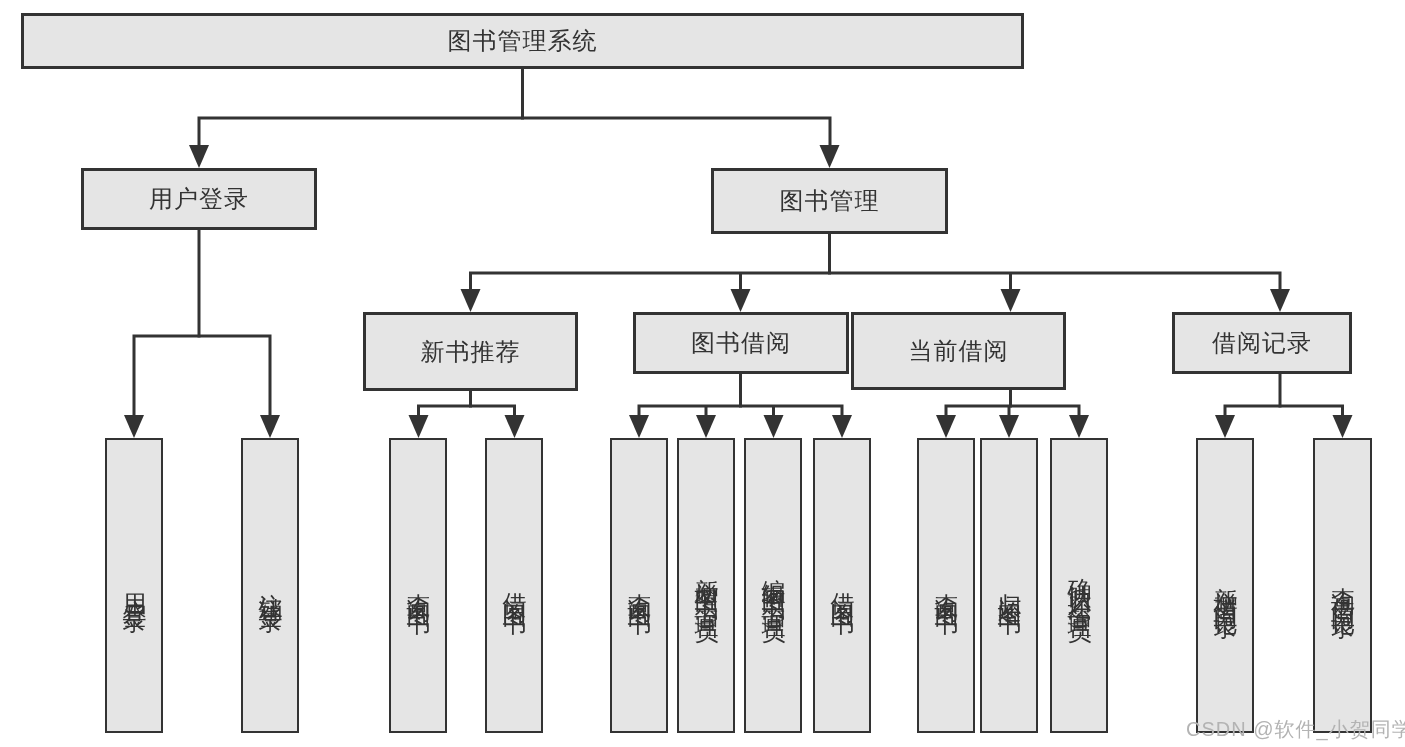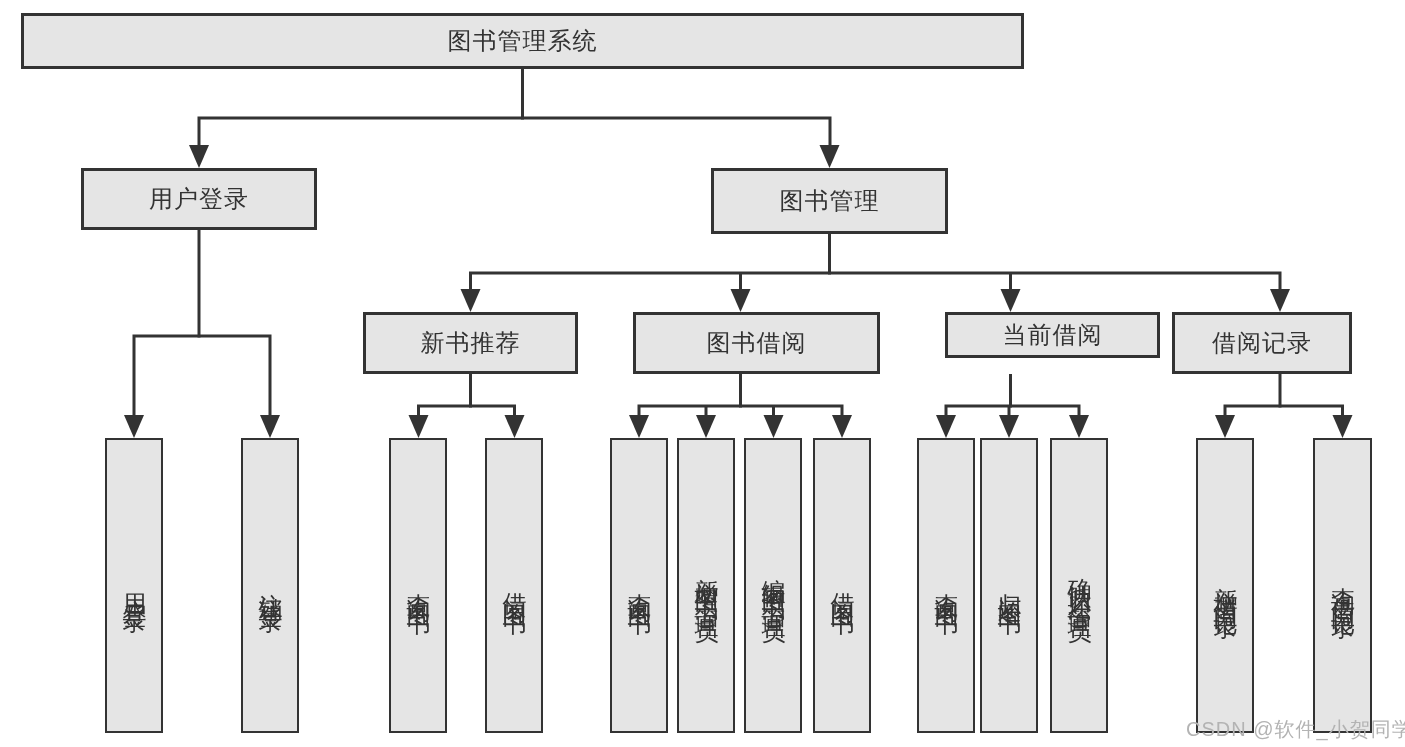--- a/index.html
+++ b/index.html
@@ -85,27 +85,27 @@
     <span class="hlabel">图书管理系统</span>
   </div>
 
   <div class="node" style="left:81px;top:168px;width:236px;height:62px">
     <span class="hlabel">用户登录</span>
   </div>
   <div class="node" style="left:711px;top:168px;width:237px;height:66px">
     <span class="hlabel">图书管理</span>
   </div>
 
-  <div class="node" style="left:363px;top:312px;width:215px;height:62px">
+  <div class="node" style="left:363px;top:312px;width:215px;height:79px">
     <span class="hlabel">新书推荐</span>
   </div>
-  <div class="node" style="left:633px;top:312px;width:247px;height:62px">
+  <div class="node" style="left:633px;top:312px;width:216px;height:62px">
     <span class="hlabel">图书借阅</span>
   </div>
-  <div class="node" style="left:945px;top:312px;width:215px;height:46px">
+  <div class="node" style="left:851px;top:312px;width:215px;height:78px">
     <span class="hlabel">当前借阅</span>
   </div>
   <div class="node" style="left:1172px;top:312px;width:180px;height:62px">
     <span class="hlabel">借阅记录</span>
   </div>
 
   <div class="node leaf" style="left:105px;top:438px;width:58px;height:295px">
     <span class="vtext">用户登录</span>
   </div>
   <div class="node leaf" style="left:241px;top:438px;width:58px;height:295px">

